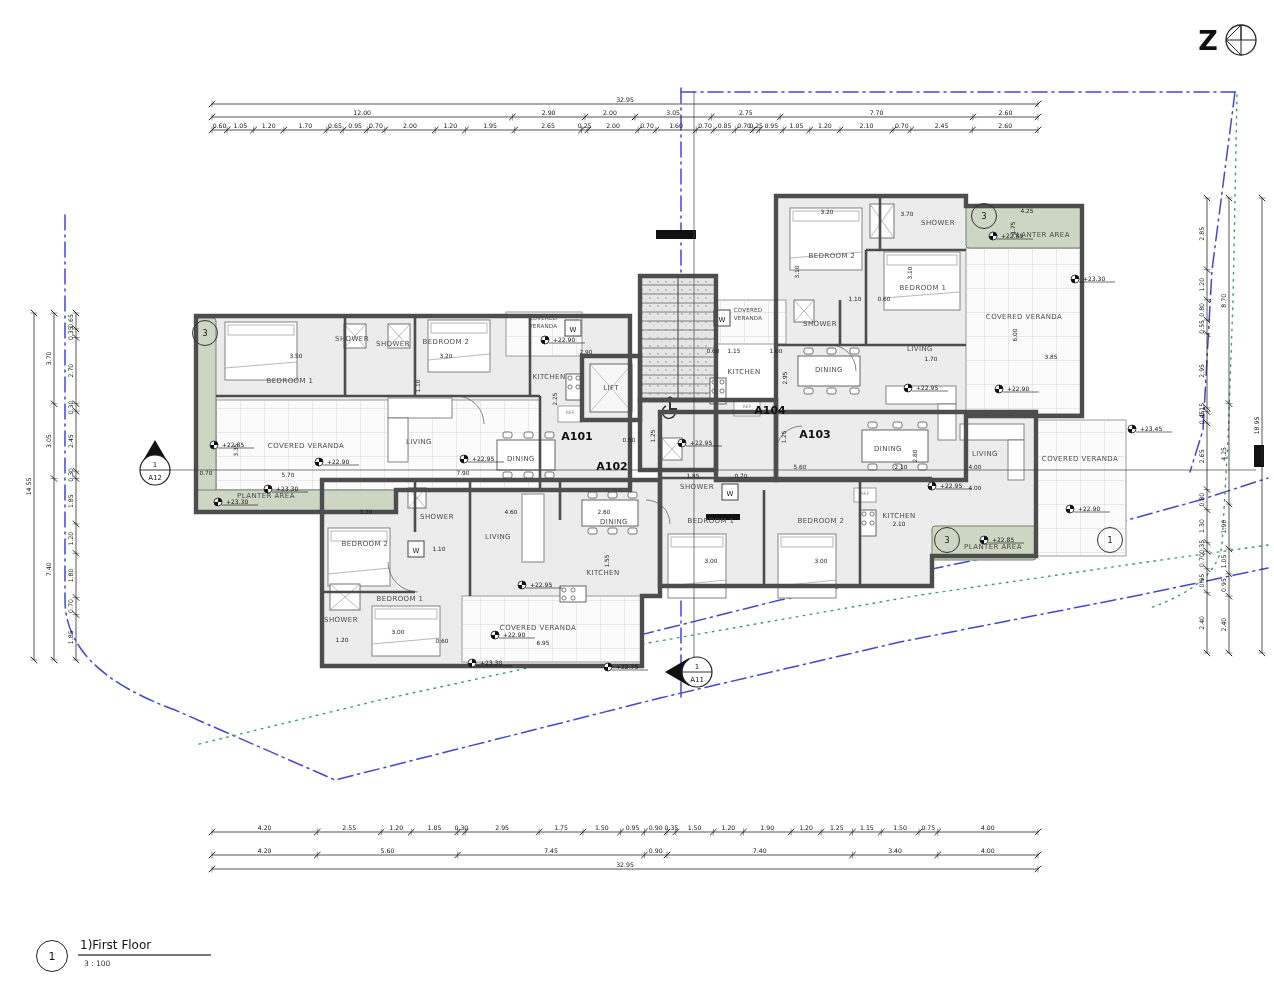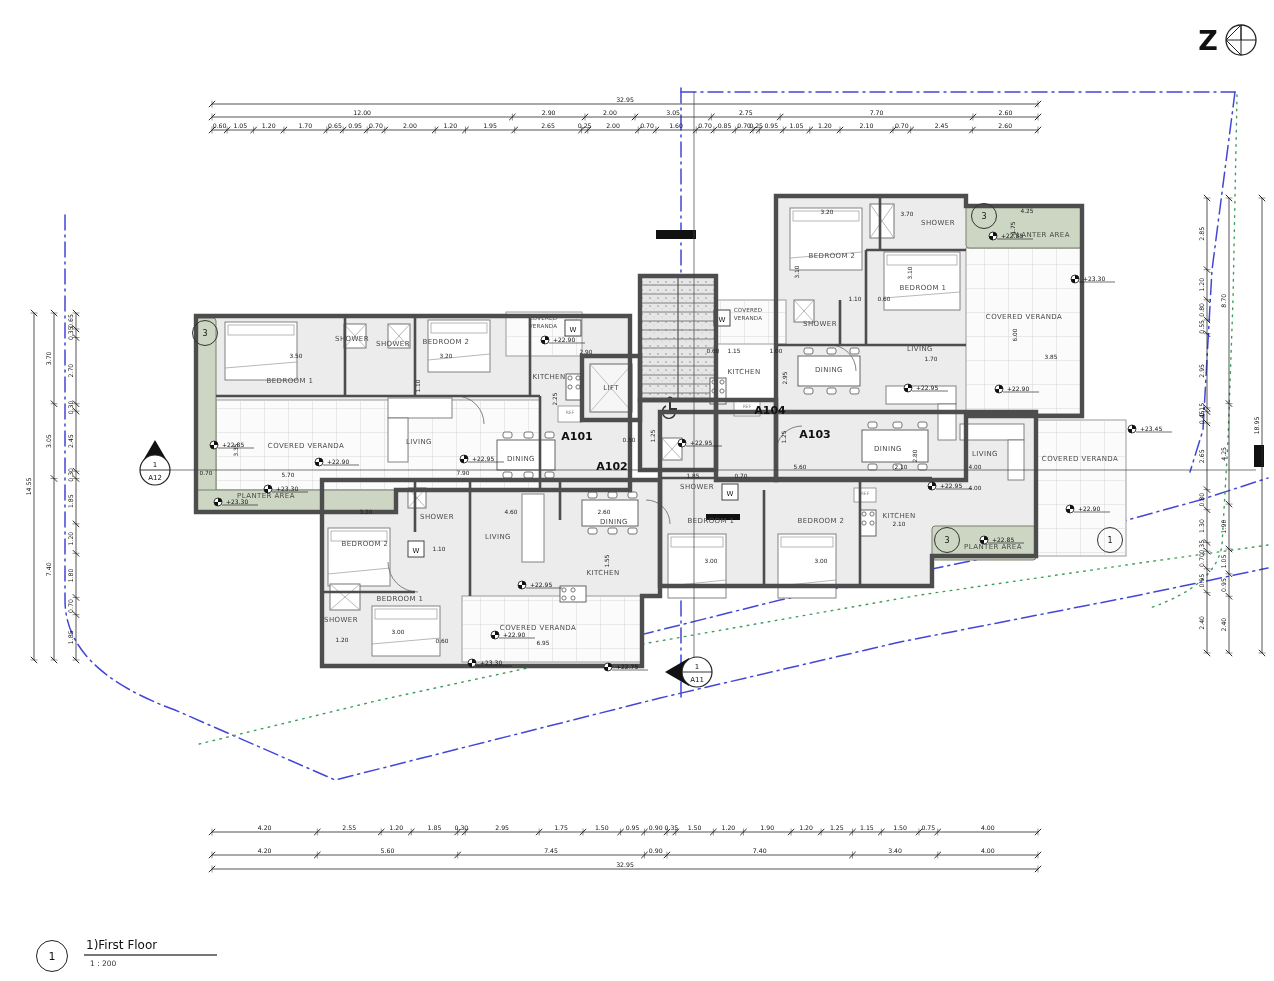--- a/index.html
+++ b/index.html
@@ -14,21 +14,21 @@
   .cl{font-size:6.2px;fill:#111;text-anchor:middle;}
   .el{font-size:6px;fill:#111;}
   .refl{font-size:4.6px;fill:#8a8a8a;text-anchor:middle;}
   .mk{font-size:7px;fill:#111;text-anchor:middle;}
   .dc{font-size:8px;fill:#111;text-anchor:middle;}
   
   .titleblock{position:absolute;left:36px;top:938px;display:flex;align-items:flex-start;}
   .tb-circle{width:30px;height:30px;border:1.4px solid #222;border-radius:50%;
              display:flex;align-items:center;justify-content:center;font-size:11px;color:#111;
              margin-top:2px;}
-  .tb-text{margin-left:16px;}
+  .tb-text{margin-left:10px;}
   .tb-label{font-size:12px;color:#111;border-bottom:2px solid #777;padding:0 60px 2px 2px;}
   .tb-scale{font-size:7.5px;color:#333;padding:3px 0 0 6px;}
 </style>
 </head>
 <body>
 
 <div class="canvas">
   <svg id="plan" width="1274" height="981" viewBox="0 0 1274 981">
       <defs>
         <pattern id="grid" width="24" height="24" patternUnits="userSpaceOnUse">
@@ -817,16 +817,16 @@
         <path d="M1226,40 L1241,25 L1241,55 Z" fill="none" stroke="#222" stroke-width="1"></path>
       </g>
     </svg>
 
   <div class="titleblock">
     <div class="tb-circle">
       <span>1</span>
     </div>
     <div class="tb-text">
       <div class="tb-label">1)First Floor</div>
-      <div class="tb-scale">1 : 200</div>
+      <div class="tb-scale">3 : 100</div>
     </div>
   </div>
 </div>
 
 </body></html>

